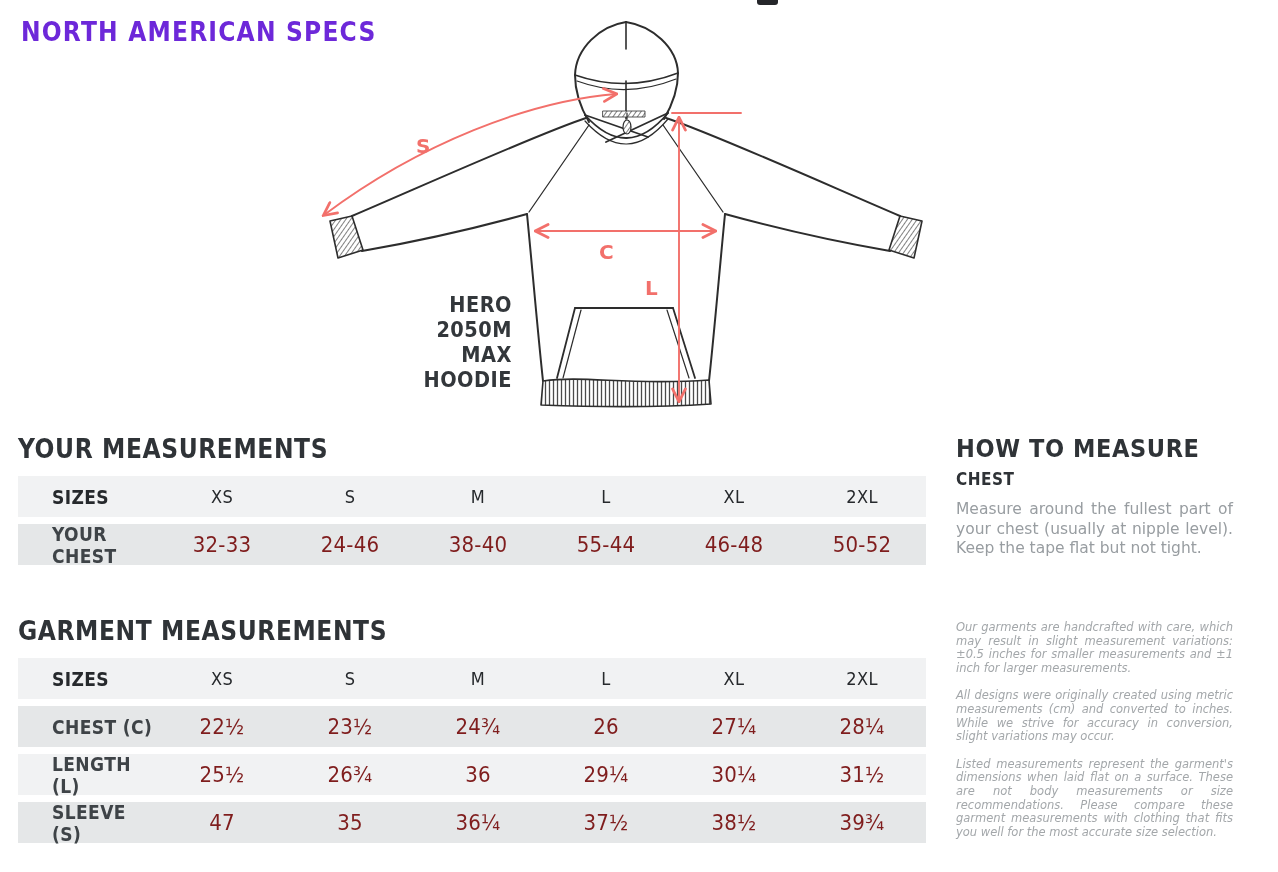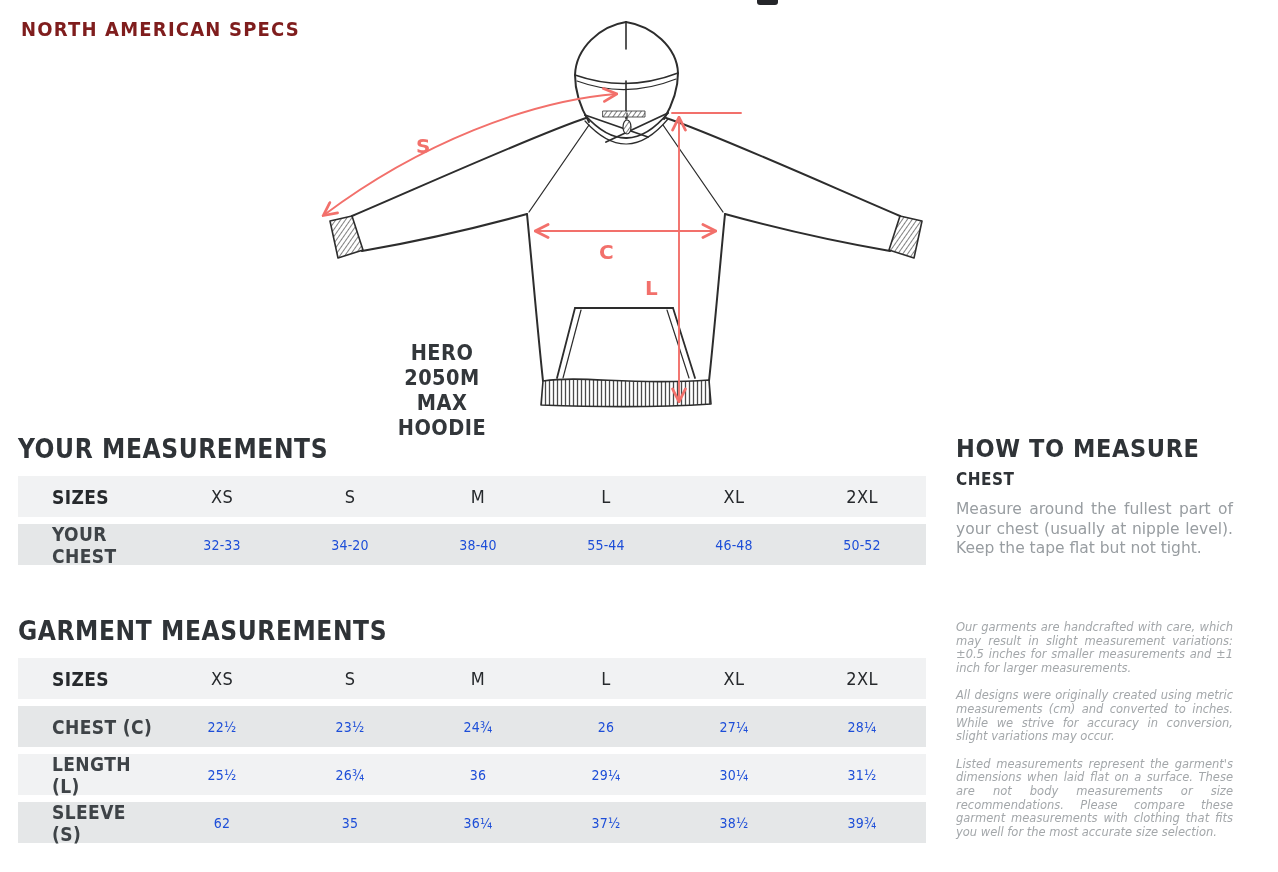--- a/index.html
+++ b/index.html
@@ -7,21 +7,21 @@
   body {
     font-family:"DejaVu Sans","Liberation Sans",sans-serif;
     width:1278px; height:872px; position:relative; overflow:hidden;
   }
 
   .stage { position:absolute; left:0; top:0; width:1278px; height:872px; background:#fff; }
 
   
   .region-title{
     position:absolute; left:21px; top:17px;
-    font-size:20px; font-weight:700; color:#7f1d1d; letter-spacing:1.2px;
+    font-size:26px; font-weight:700; color:#6d28d9; letter-spacing:1.2px;
     font-stretch:condensed;
   }
   .section-title{
     position:absolute; font-size:26px; font-weight:700; color:#2f3337;
     letter-spacing:.6px; font-stretch:condensed;
   }
   #ym-title{ left:18px; top:434px; }
   #gm-title{ left:18px; top:616px; }
   #htm-title{ left:956px; top:434px; font-size:25px; }
   .sub-title{
@@ -53,28 +53,28 @@
   .t-row.bg-light{ background:#f1f2f3; }
   .t-row.bg-dark{ background:#e5e7e8;justify-content:flex-end; }
   .c-label{
     width:140px; padding-left:34px; text-align:left;
     font-size:19px; font-weight:700; color:#3e4347; letter-spacing:.4px;
   }
   .t-row.head .c-label{ color:#26292c; font-size:19px; }
   .c-val{
     flex:1; text-align:center; font-size:18px; font-weight:400; color:#26292c; letter-spacing:.4px;
   }
-  .t-row.data .c-val{ font-weight:400; color:#1d4ed8; font-size:14px; letter-spacing:.2px; }
+  .t-row.data .c-val{ font-weight:400; color:#7f1d1d; font-size:22px; letter-spacing:.2px; }
 
   
   .diagram{ position:absolute; left:300px; top:5px; width:660px; height:420px; }
   .hero-label{
     position:absolute; left:372px; top:292px; width:140px;
-    text-align:center; font-size:21.5px; line-height:25px; font-weight:700;
-    color:#33373b; letter-spacing:.5px; font-stretch:condensed;margin-top:48px;
+    text-align:right; font-size:21.5px; line-height:25px; font-weight:700;
+    color:#33373b; letter-spacing:.5px; font-stretch:condensed;
   }
   .logo-mark{
     position:absolute; left:757px; top:0; width:21px; height:5px;
     background:#25262a; border-radius:0 0 3px 3px;
   }
 </style>
 </head>
 <body>
 
 <div class="stage">
@@ -167,21 +167,21 @@
       <div class="c-val">XS</div>
       <div class="c-val">S</div>
       <div class="c-val">M</div>
       <div class="c-val">L</div>
       <div class="c-val">XL</div>
       <div class="c-val">2XL</div>
     </div>
     <div class="t-row data bg-dark">
       <div class="c-label">YOUR CHEST</div>
       <div class="c-val">32-33</div>
-      <div class="c-val">34-20</div>
+      <div class="c-val">24-46</div>
       <div class="c-val">38-40</div>
       <div class="c-val">55-44</div>
       <div class="c-val">46-48</div>
       <div class="c-val">50-52</div>
     </div>
   </div>
 
   <div class="section-title" id="gm-title">GARMENT MEASUREMENTS</div>
 
   <div class="spec-table" id="garment-table">
@@ -207,21 +207,21 @@
       <div class="c-label">LENGTH (L)</div>
       <div class="c-val">25½</div>
       <div class="c-val">26¾</div>
       <div class="c-val">36</div>
       <div class="c-val">29¼</div>
       <div class="c-val">30¼</div>
       <div class="c-val">31½</div>
     </div>
     <div class="t-row data bg-dark">
       <div class="c-label">SLEEVE (S)</div>
-      <div class="c-val">62</div>
+      <div class="c-val">47</div>
       <div class="c-val">35</div>
       <div class="c-val">36¼</div>
       <div class="c-val">37½</div>
       <div class="c-val">38½</div>
       <div class="c-val">39¾</div>
     </div>
   </div>
 
   <div class="section-title" id="htm-title">HOW TO MEASURE</div>
   <div class="sub-title">CHEST</div>

